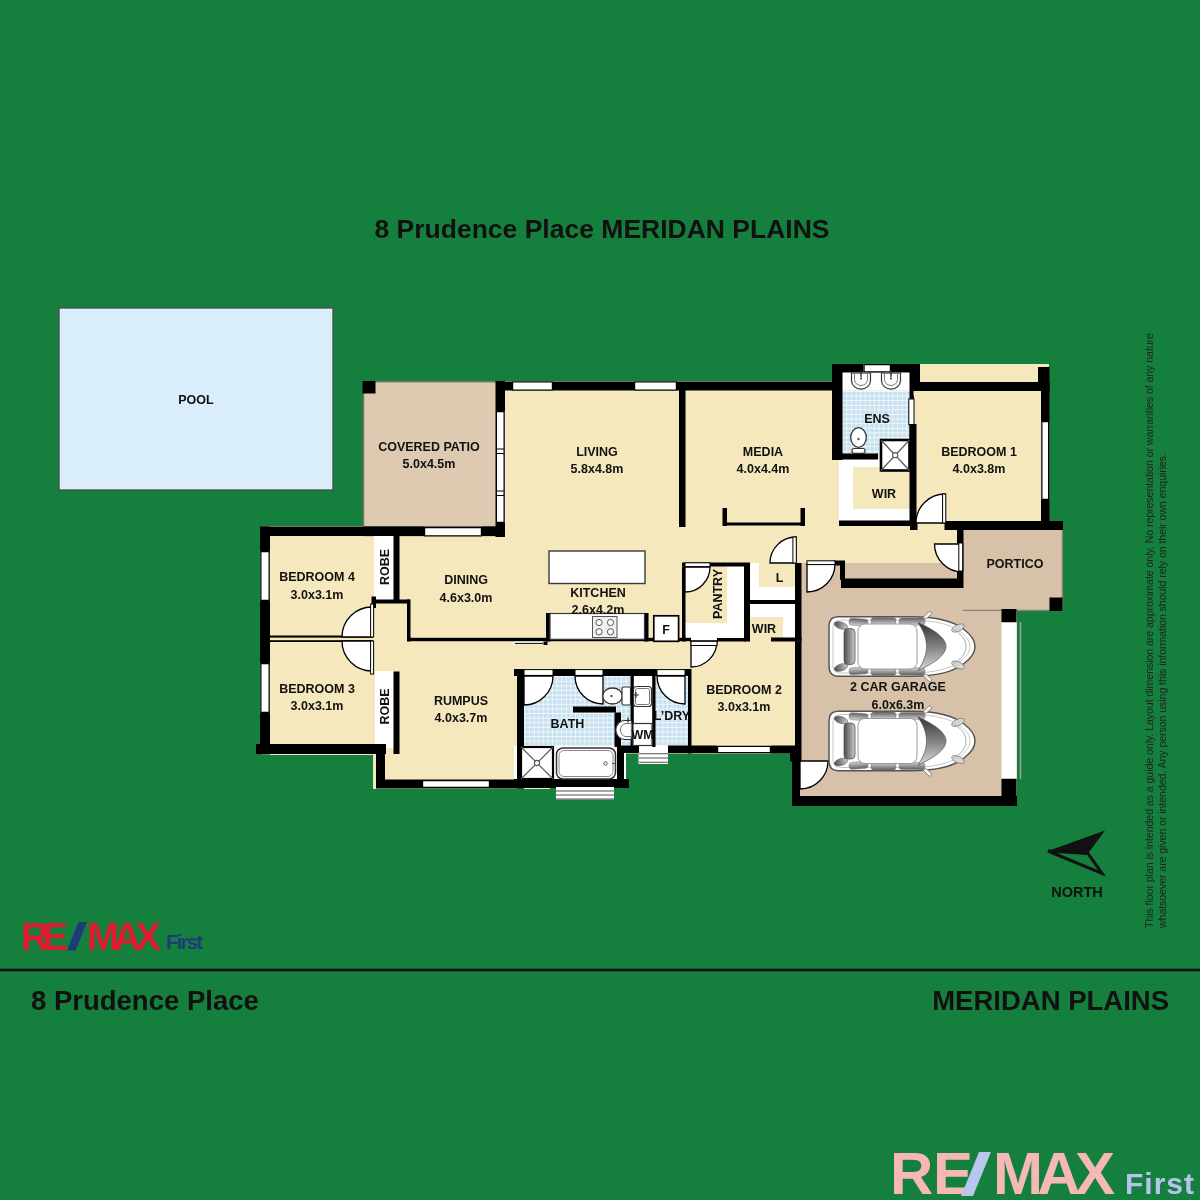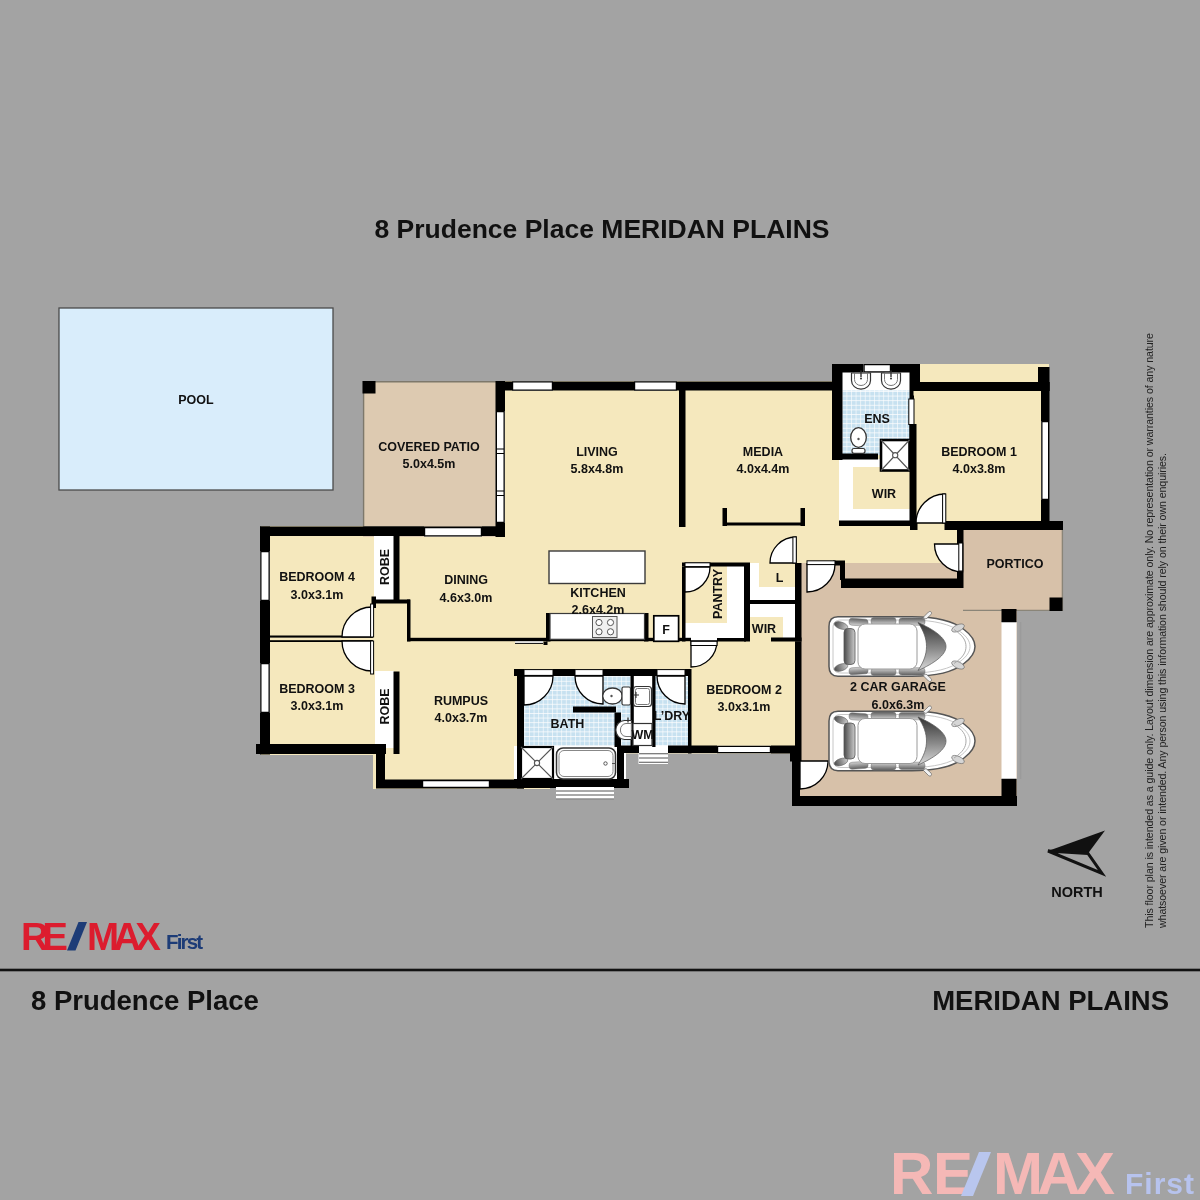--- a/index.html
+++ b/index.html
@@ -1,16 +1,16 @@
 <!DOCTYPE html>
 <html><head>
 <meta charset="utf-8">
 <style>
   html,body{margin:0;padding:0;background:#fff;}
-  #page{width:1200px;height:1200px;position:relative;background:#a3a3a3;overflow:hidden;}
+  #page{width:1200px;height:1200px;position:relative;background:#15803d;overflow:hidden;}
   svg{position:absolute;left:0;top:0;}
   text{font-family:"Liberation Sans",sans-serif;}
   .lbl{font-weight:bold;font-size:12.5px;fill:#111;text-anchor:middle;}
   .big{font-weight:bold;fill:#111;}
 </style>
 </head>
 <body>
 <div id="page">
 <svg width="1200" height="1200" viewBox="0 0 1200 1200">
 <defs>

